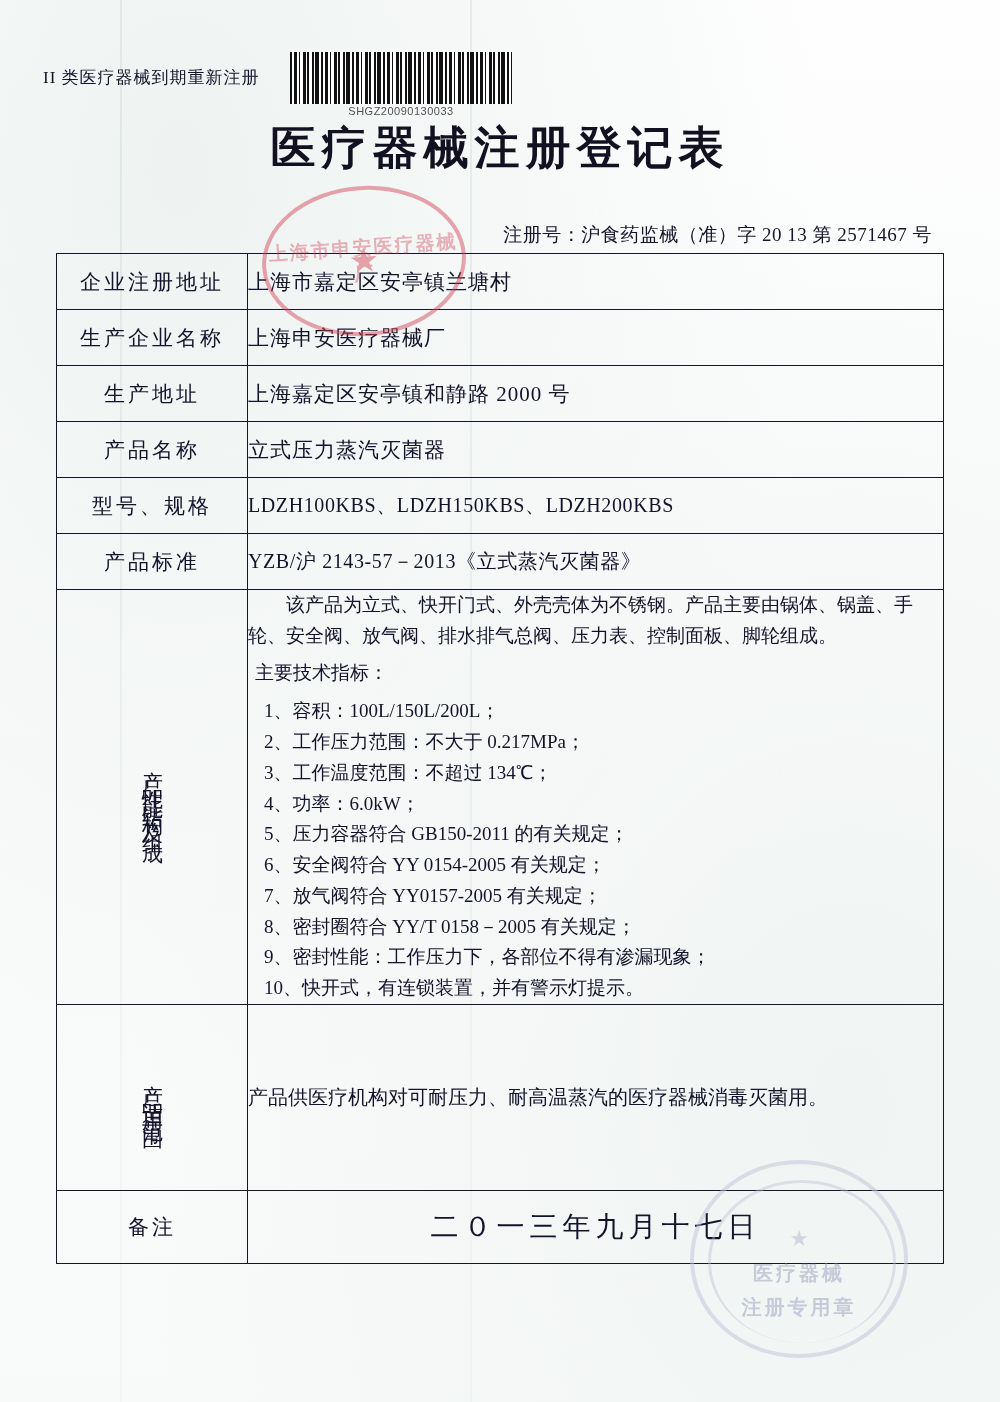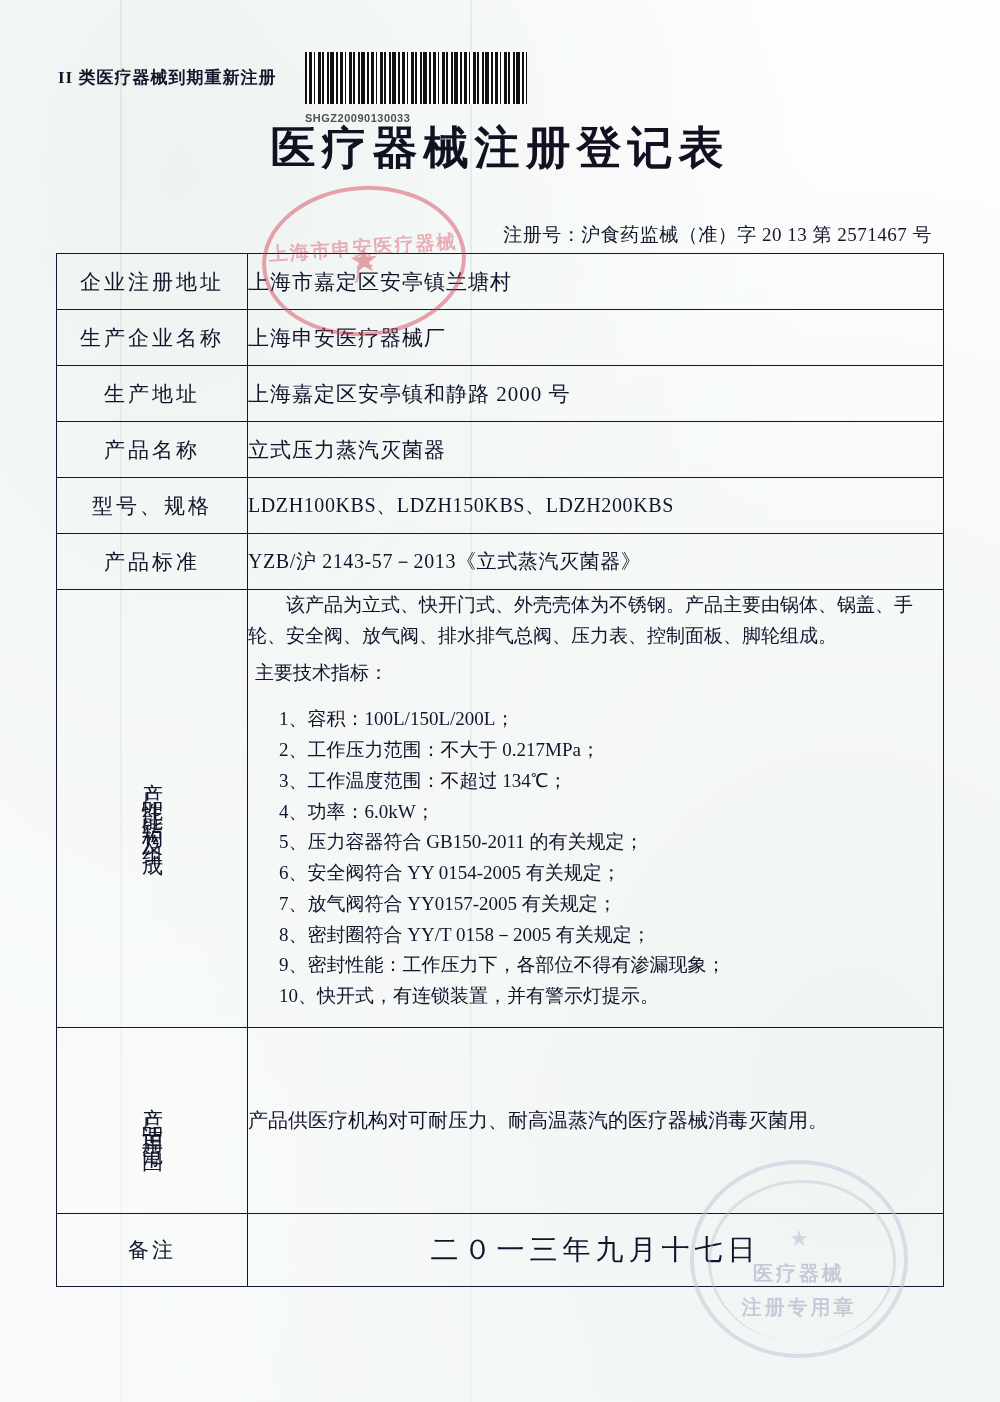--- a/index.html
+++ b/index.html
@@ -40,24 +40,23 @@
     top: 0; bottom: 0;
     width: 2px;
     background: linear-gradient(180deg, rgba(150,175,170,.18), rgba(150,175,170,.05));
     pointer-events: none;
   }
 
   
   #header-row {
     position: absolute;
     top: 52px;
-    left: 53px;
+    left: 38px;
     width: 890px;
     height: 60px;
-    font-weight: bold;
   }
   #doc-category {
     position: absolute;
     left: 5px;
     top: 14px;
     font-size: 17px;
     letter-spacing: 1px;
     font-family: "Liberation Serif", serif;
     color: #14142b;
     white-space: nowrap;
@@ -76,26 +75,26 @@
       #111 0px, #111 2px, #fff 2px, #fff 4px,
       #111 4px, #111 7px, #fff 7px, #fff 9px,
       #111 9px, #111 10px, #fff 10px, #fff 13px,
       #111 13px, #111 16px, #fff 16px, #fff 17px,
       #111 17px, #111 19px, #fff 19px, #fff 22px,
       #111 22px, #111 24px, #fff 24px, #fff 25px,
       #111 25px, #111 29px, #fff 29px, #fff 31px
     );
   }
   #barcode-number {
-    margin-top: 8px;
+    margin-top: 1px;
     font-family: "Liberation Sans", sans-serif;
     font-size: 11px;
     letter-spacing: .5px;
     color: #2b2b33;
-    text-align: left;
+    text-align: center;
     opacity: .82;
   }
   #doc-title {
     position: absolute;
     top: 118px;
     left: 0;
     width: 1000px;
     text-align: center;
     font-size: 45px;
     font-weight: bold;
@@ -170,21 +169,21 @@
   #perf-intro {
     text-indent: 2em;
     margin: 0 0 2px 0;
   }
   #perf-spec-head {
     margin: 7px;
     font-family: Liberation Mono, monospace;
   }
   #perf-list {
     list-style: none;
-    margin: 15px;
+    margin: 0;
     padding: 0 0 0 16px;
     font-family: Liberation Serif, serif;
   }
   #perf-list li {
     margin: 0;
     white-space: nowrap;
   }
   #scope-cell {
     padding: 18px 26px;
     font-size: 20px;

